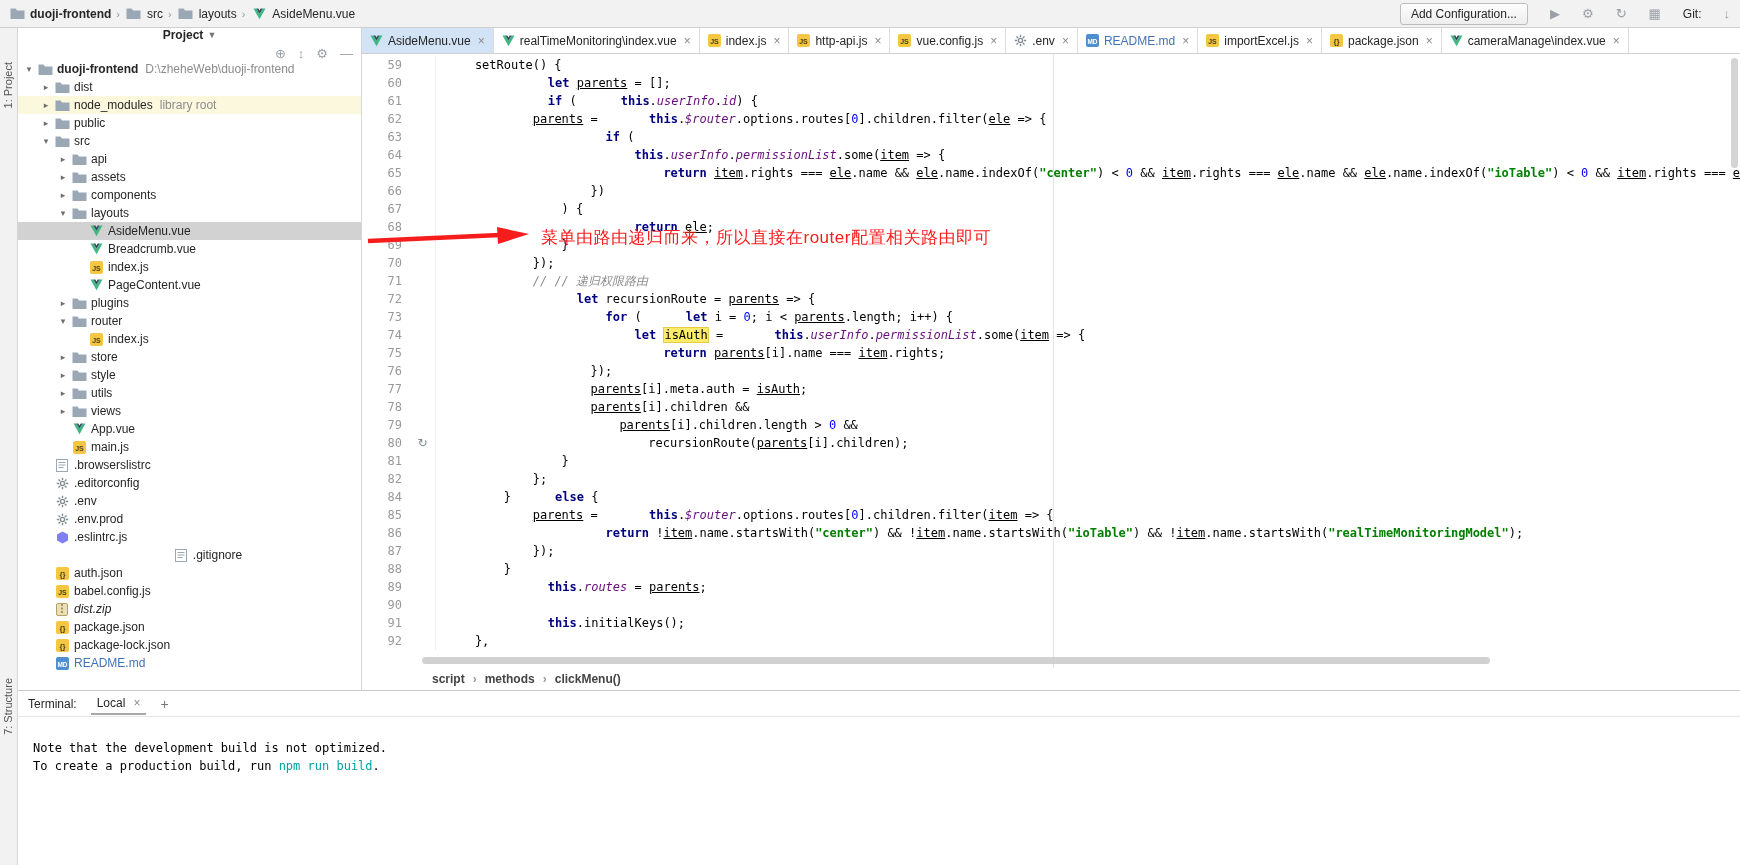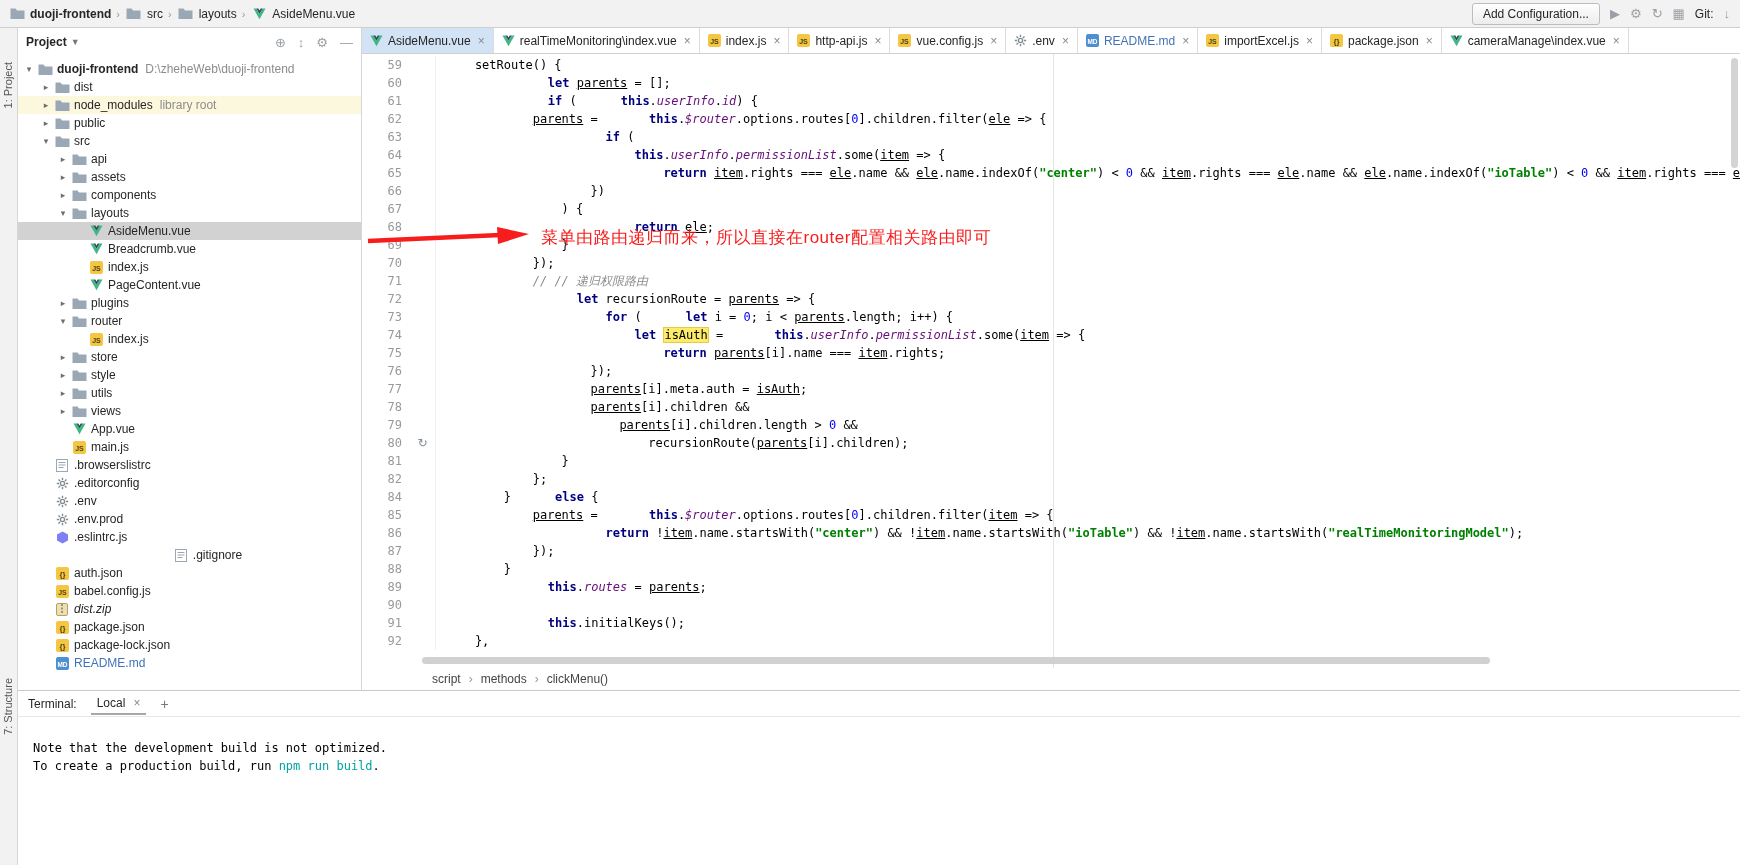--- a/index.html
+++ b/index.html
@@ -8,35 +8,35 @@
     font-family: "Liberation Sans", "DejaVu Sans", sans-serif; font-size: 12px;
     background: #fff; color: #262626;
   }
   
   .titlebar { position:absolute; top:0; left:0; right:0; height:28px; background:#F2F2F2;
     border-bottom:1px solid #CFCFCF; display:flex; align-items:center; padding:0 6px; }
   .crumbs { display:flex; align-items:center; }
   .crumb { display:flex; align-items:center; gap:4px; padding:0 2px; color:#262626; }
   .crumb:first-child .crumb-label { font-weight:bold; }
   .crumb-sep { color:#9a9a9a; margin:0 3px; font-size:11px; }
-  .tb-right { margin-left:auto; display:flex; align-items:center; gap:10px; padding-right:4px; }
+  .tb-right { margin-left:auto; display:flex; align-items:center; gap:22px; padding-right:4px; }
   .add-config-btn { border:1px solid #BDBDBD; border-radius:3px; background:linear-gradient(#FEFEFE,#EDEDED);
     padding:3px 10px; font-size:12px; color:#262626; font-family:inherit; }
   .tb-icon { color:#9aa0a6; font-size:13px; }
   
   .left-strip { position:absolute; top:28px; left:0; width:18px; bottom:0; background:#F2F2F2;
     border-right:1px solid #D6D6D6; z-index:5; }
   .vstrip-label { position:absolute; left:2px; writing-mode:vertical-rl; transform:rotate(180deg);
     font-size:11px; color:#555; white-space:nowrap; }
   .vs-top { top:34px; }
   .vs-bottom { bottom:130px; }
   
   .project-panel { position:absolute; top:28px; left:18px; width:344px; bottom:175px;
     background:#fff; border-right:1px solid #D6D6D6; overflow:hidden; }
-  .panel-header { height:28px; display:flex; align-items:center; padding:0 8px; gap:4px; }
+  .panel-header { height:28px; display:flex; align-items:center; padding:0 8px; gap:4px;flex-direction:column; }
   .ph-title { display:flex; align-items:center; gap:4px; font-weight:bold; color:#262626; }
   .ph-caret { color:#777; font-size:9px; }
   .ph-icons { margin-left:auto; display:flex; gap:12px; color:#9aa0a6; font-size:13px; }
   .tree { position:absolute; top:32px; left:0; right:0; bottom:0; overflow:hidden; }
   .tree-row { height:18px; display:flex; align-items:center; white-space:nowrap; cursor:default; }
   .tree-row.sel { background:#D2D2D2; }
   .tree-row.lib { background:#FCF8DE; }
   .chev { width:14px; flex:none; text-align:center; color:#6E6E6E; font-size:9px; }
   .ticon { width:18px; height:15px; flex:none; display:flex; align-items:center; justify-content:center; }
   .tlabel { margin-left:3px; }
@@ -62,21 +62,21 @@
   .tk-s { color:#008000; font-weight:bold; }
   .tk-n { color:#0000FF; }
   .tk-c { color:#8C8C8C; font-style:italic; }
   .tk-f { color:#660E7A; font-style:italic; }
   .tk-u { color:#000; text-decoration:underline; }
   .tk-hl { color:#000; background:#FDEB6B; border:1px solid #E4CD43; }
   .h-scroll { position:absolute; left:60px; right:250px; bottom:4px; height:7px; background:#C9C9C9;
     border-radius:4px; opacity:.85; }
   .v-scroll { position:absolute; right:2px; top:4px; width:7px; height:110px; background:#D4D4D4; border-radius:4px; }
   .ed-breadcrumb { position:absolute; left:0; right:0; bottom:0; height:22px; background:#fff;
-    display:flex; align-items:center; padding-left:70px; gap:8px; color:#444; }
+    display:flex; align-items:center; padding-left:70px; gap:8px; color:#444;font-weight:bold; }
   .edc-sep { color:#999; }
   
   .annotation { position:absolute; left:366px; top:224px; display:flex; align-items:center; z-index:60; pointer-events:none; }
   .ann-text { margin-left:10px; color:#F81D1D; font-size:17px; letter-spacing:.5px; white-space:nowrap; }
   
   .terminal { position:absolute; left:18px; right:0; bottom:0; height:175px; background:#fff;
     border-top:1px solid #C9C9C9; }
   .term-header { height:26px; display:flex; align-items:center; gap:14px; padding:0 10px;
     border-bottom:1px solid #E6E6E6; }
   .term-title { color:#262626; }

